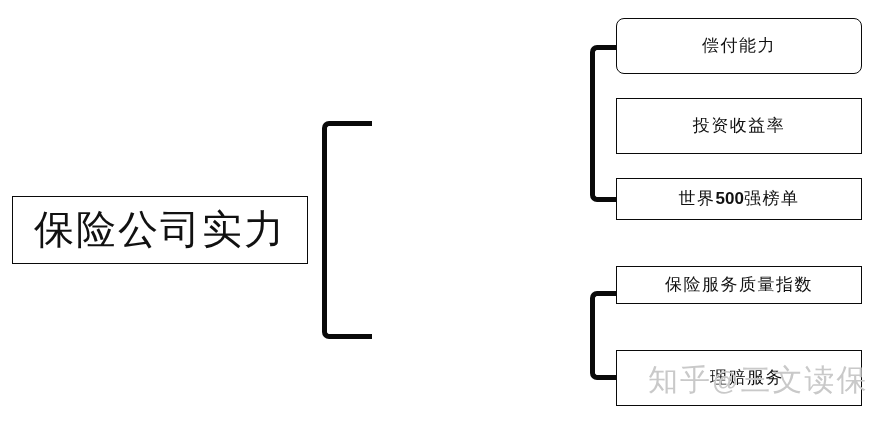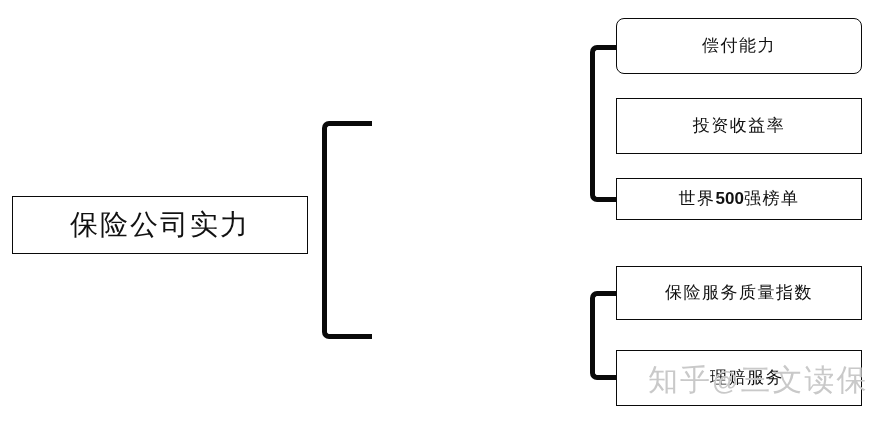--- a/index.html
+++ b/index.html
@@ -31,22 +31,22 @@
     line-height: 1.1;
     letter-spacing: 1px;
     white-space: nowrap;
   }
 
   
   #node-root {
     left: 12px;
     top: 196px;
     width: 296px;
-    height: 58px;
-    font-size: 28px;
+    height: 68px;
+    font-size: 40px;
     letter-spacing: 2px;
     border-width: 1.6px;
   }
 
   
   .node-mid {
     left: 374px;
     width: 184px;
     height: 52px;
     font-size: 17px;
@@ -58,21 +58,21 @@
   
   .node-leaf {
     left: 616px;
     width: 246px;
     font-size: 17px;
     letter-spacing: 1.5px;
   }
   #node-solvency   { top: 18px;  height: 56px; border-radius: 8px; }
   #node-roi        { top: 98px;  height: 56px; }
   #node-fortune    { top: 178px; height: 42px; align-items: center; }
-  #node-quality    { top: 266px; height: 54px; }
+  #node-quality    { top: 266px; height: 38px; }
   #node-claims     { top: 350px; height: 56px; padding-left: 16px; }
 
   
   .num-strong {
     font-family: "Liberation Sans", sans-serif;
     font-weight: 700;
     letter-spacing: 0;
   }
 
   

